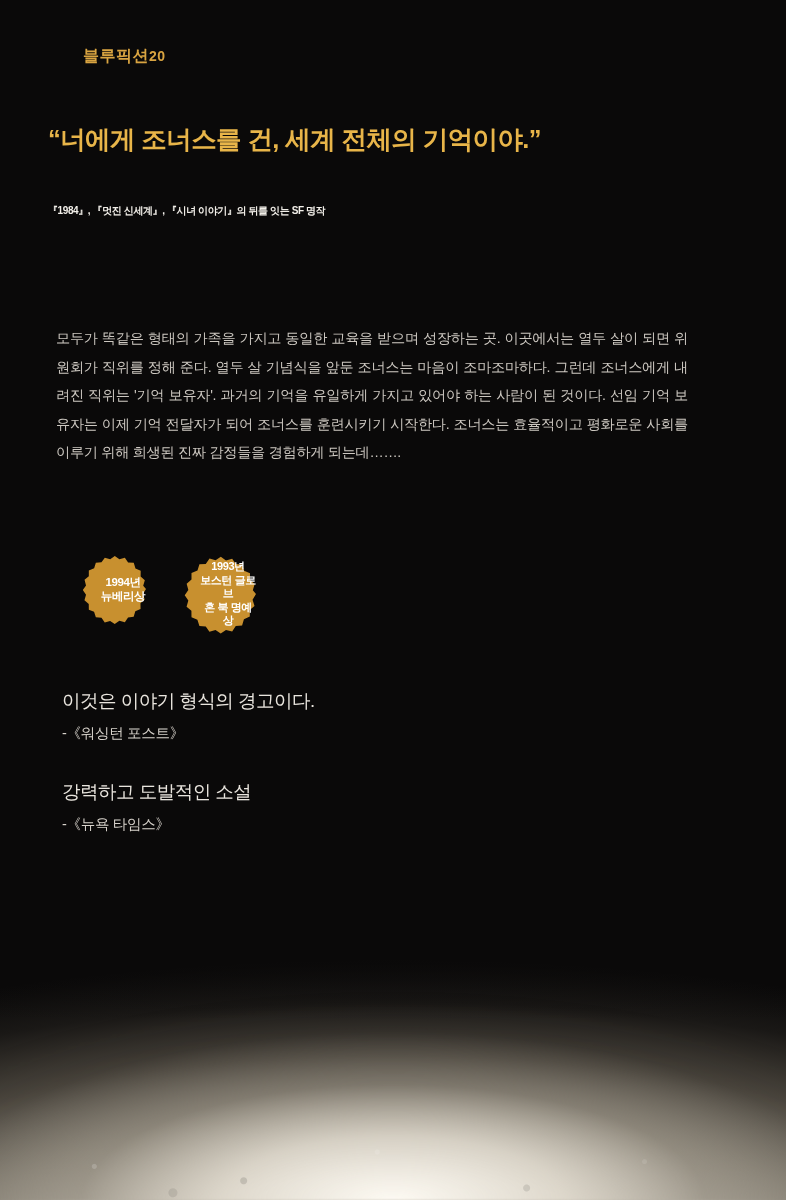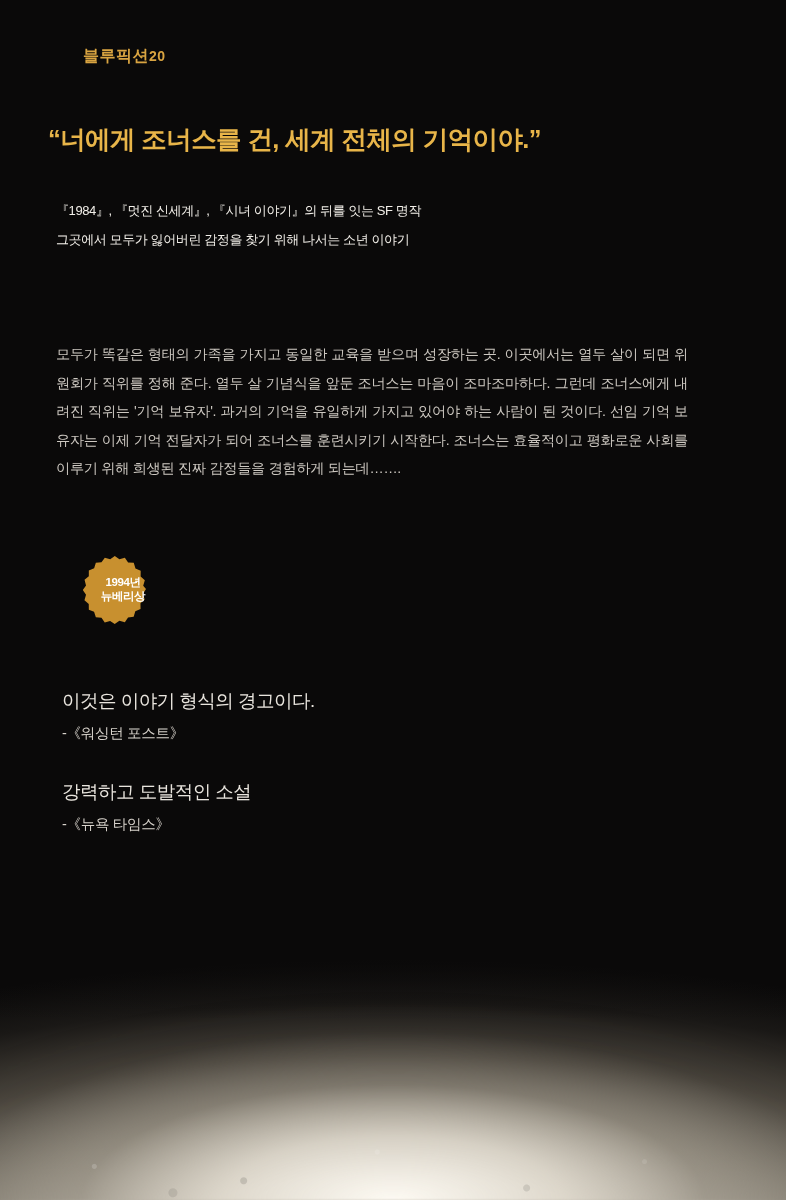--- a/index.html
+++ b/index.html
@@ -79,36 +79,36 @@
     top: 122px;
     font-size: 25.5px;
     font-weight: bold;
     color: #e8b549;
     letter-spacing: -0.6px;
     white-space: nowrap;
   }
 
   .taglines {
     position: absolute;
-    left: 56px;
+    left: 48px;
     right: 40px;
     top: 196px;
     color: #f2efe9;
-    font-size: 13px;
+    font-size: 10px;
     line-height: 29px;
-    font-weight: normal;
+    font-weight: bold;
     letter-spacing: -0.4px;
   }
   .taglines div { white-space: nowrap; }
 
   .synopsis {
     position: absolute;
     left: 56px;
     width: 632px;
-    top: 340px;
+    top: 324px;
     color: #cdc8c1;
     font-size: 14.2px;
     line-height: 28.5px;
     letter-spacing: -0.3px;
     text-align: justify;
   }
 
   .seals {
     position: absolute;
     left: 68px;
@@ -187,33 +187,40 @@
   <div class="content">
 
     <div class="series-label">
       <span>블루픽션</span><span class="num">20</span>
     </div>
 
     <div class="headline">“너에게 조너스를 건, 세계 전체의 기억이야.”</div>
 
     <div class="taglines">
       <div>『1984』, 『멋진 신세계』, 『시녀 이야기』의 뒤를 잇는 SF 명작</div>
-      <div>그곳에서 모두가 잃어버린 감정을 찾기 위해 나서는 소년 이야기</div>
     </div>
 
     <div class="synopsis">모두가 똑같은 형태의 가족을 가지고 동일한 교육을 받으며 성장하는 곳. 이곳에서는 열두 살이 되면 위원회가 직위를 정해 준다. 열두 살 기념식을 앞둔 조너스는 마음이 조마조마하다. 그런데 조너스에게 내려진 직위는 '기억 보유자'. 과거의 기억을 유일하게 가지고 있어야 하는 사람이 된 것이다. 선임 기억 보유자는 이제 기억 전달자가 되어 조너스를 훈련시키기 시작한다. 조너스는 효율적이고 평화로운 사회를 이루기 위해 희생된 진짜 감정들을 경험하게 되는데…….</div>
 
     <div class="seals">
       <div class="seal">
         <div class="seal-star"></div>
         <div class="seal-text">
           <div>1994년</div>
           <div>뉴베리상</div>
         </div>
       </div>
+      <div class="seal big">
+        <div class="seal-star"></div>
+        <div class="seal-text">
+          <div>1993년</div>
+          <div>보스턴 글로브</div>
+          <div>혼 북 명예상</div>
+        </div>
+      </div>
     </div>
 
     <div class="quotes">
       <div class="quote-block">
         <div class="quote-text">이것은 이야기 형식의 경고이다.</div>
         <div class="quote-src">-《워싱턴 포스트》</div>
       </div>
       <div class="quote-block">
         <div class="quote-text">강력하고 도발적인 소설</div>
         <div class="quote-src">-《뉴욕 타임스》</div>

